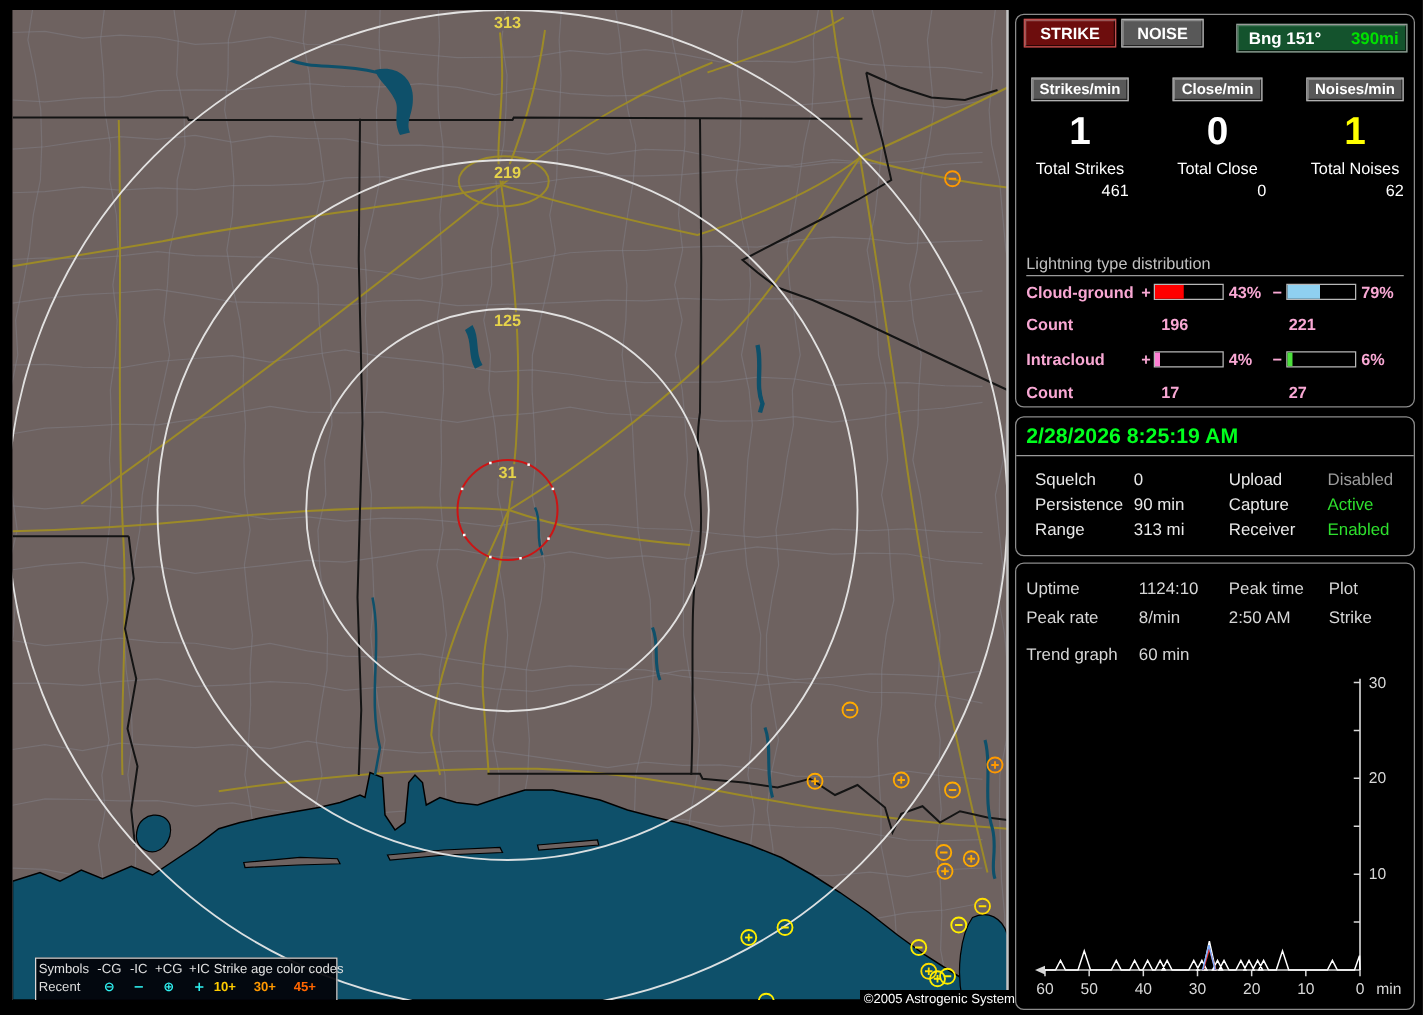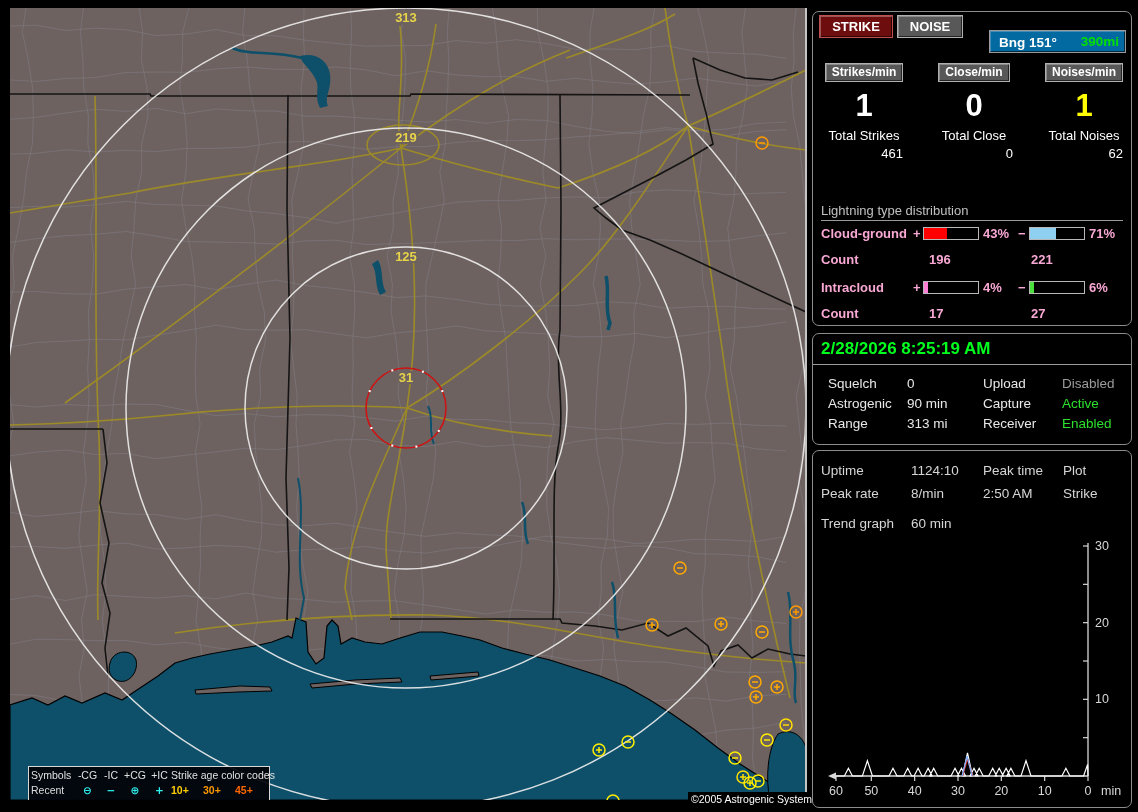--- a/index.html
+++ b/index.html
@@ -10,21 +10,21 @@
   .box{position:absolute;left:812px;width:318px;background:#000;border:1px solid #8c8c8c;border-radius:7px;}
   #box1{top:11px;height:313px;}
   #box2{top:333px;height:110px;}
   #box3{top:450px;height:356px;}
   .b3d{display:inline-block;background:#585858;color:#fff;border:1px solid #b0b0b0;
        box-shadow:inset 1px 1px 0 rgba(255,255,255,.3), inset -1px -1px 0 rgba(0,0,0,.6);
        font-weight:bold;text-align:center;cursor:default;}
   #strike-btn{position:absolute;left:6px;top:3px;width:72px;height:21px;line-height:21px;font-size:13px;
        background:#6d0d0d;border-color:#c05050;}
   #noise-btn{position:absolute;left:84px;top:3px;width:64px;height:21px;line-height:21px;font-size:13px;}
-  #bng{position:absolute;left:176px;top:18px;width:135px;height:21px;line-height:21px;background:#0369a1;
+  #bng{position:absolute;left:176px;top:7px;width:135px;height:21px;line-height:21px;background:#14532d;
        border:1px solid #9a9a9a;box-shadow:inset 1px 1px 0 rgba(255,255,255,.25), inset -1px -1px 0 rgba(0,0,0,.6);}
   #bng .bl{margin-left:9px;font-weight:bold;font-size:13.5px;color:#fff;}
   #bng .bd{float:right;margin-right:6px;font-weight:bold;font-size:13.5px;color:#00e000;}
   .col{position:absolute;top:50px;width:98px;text-align:center;}
   .col .chip{font-size:12px;height:17px;line-height:16px;padding:0 6px;}
   .col .rate{font-size:31px;font-weight:bold;margin-top:6px;height:36px;line-height:36px;color:#fff;}
   .col .tlabel{font-size:13px;margin-top:4px;color:#fff;}
   .col .tval{font-size:13px;margin-top:3px;text-align:right;padding-right:10px;color:#fff;}
   #dist-title{position:absolute;left:8px;top:191px;width:302px;color:#c0c0c0;font-size:13px;
        border-bottom:1px solid #9a9a9a;padding-bottom:2px;}
@@ -312,21 +312,21 @@
       <span class="d-lbl">Cloud-ground</span>
       <span class="d-plus">+</span>
       <span class="bbox bb1">
           <span class="bfill dist-fill" style="display: block; width: 43%; background: rgb(255, 0, 0);"></span>
         </span>
       <span class="d-pct1">43%</span>
       <span class="d-minus">−</span>
       <span class="bbox bb2">
           <span class="bfill dist-fill" style="display: block; width: 48%; background: rgb(143, 208, 240);"></span>
         </span>
-      <span class="d-pct2">71%</span>
+      <span class="d-pct2">79%</span>
     </div>
     <div class="crow" style="top:240px;">
       <span class="c-lbl">Count</span>
       <span class="c-v1">196</span>
       <span class="c-v2">221</span>
     </div>
     <div class="drow" style="top:268px;">
       <span class="d-lbl">Intracloud</span>
       <span class="d-plus">+</span>
       <span class="bbox bb1">
@@ -349,21 +349,21 @@
   <div id="box2" class="box">
     <div id="datetime">2/28/2026 8:25:19 AM</div>
     <div id="dt-line"></div>
     <div class="srow" style="top:42px;">
       <span class="s-l">Squelch</span>
       <span class="s-v">0</span>
       <span class="s-l2">Upload</span>
       <span class="s-v2 status-v2" style="color: rgb(156, 156, 156);">Disabled</span>
     </div>
     <div class="srow" style="top:62px;">
-      <span class="s-l">Astrogenic</span>
+      <span class="s-l">Persistence</span>
       <span class="s-v">90 min</span>
       <span class="s-l2">Capture</span>
       <span class="s-v2 status-v2" style="color: rgb(46, 224, 46);">Active</span>
     </div>
     <div class="srow" style="top:82px;">
       <span class="s-l">Range</span>
       <span class="s-v">313 mi</span>
       <span class="s-l2">Receiver</span>
       <span class="s-v2 status-v2" style="color: rgb(46, 224, 46);">Enabled</span>
     </div>

